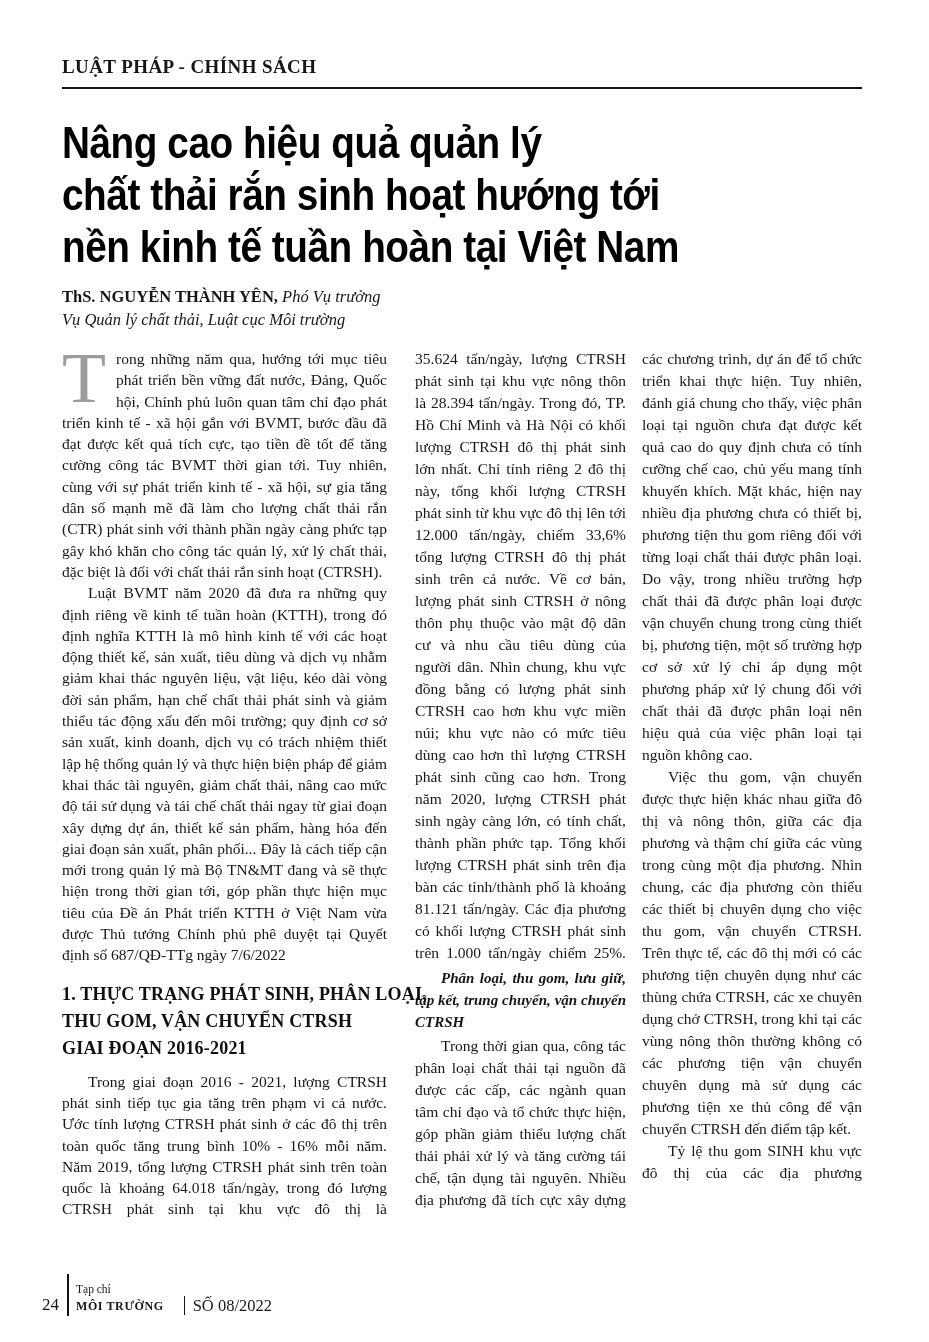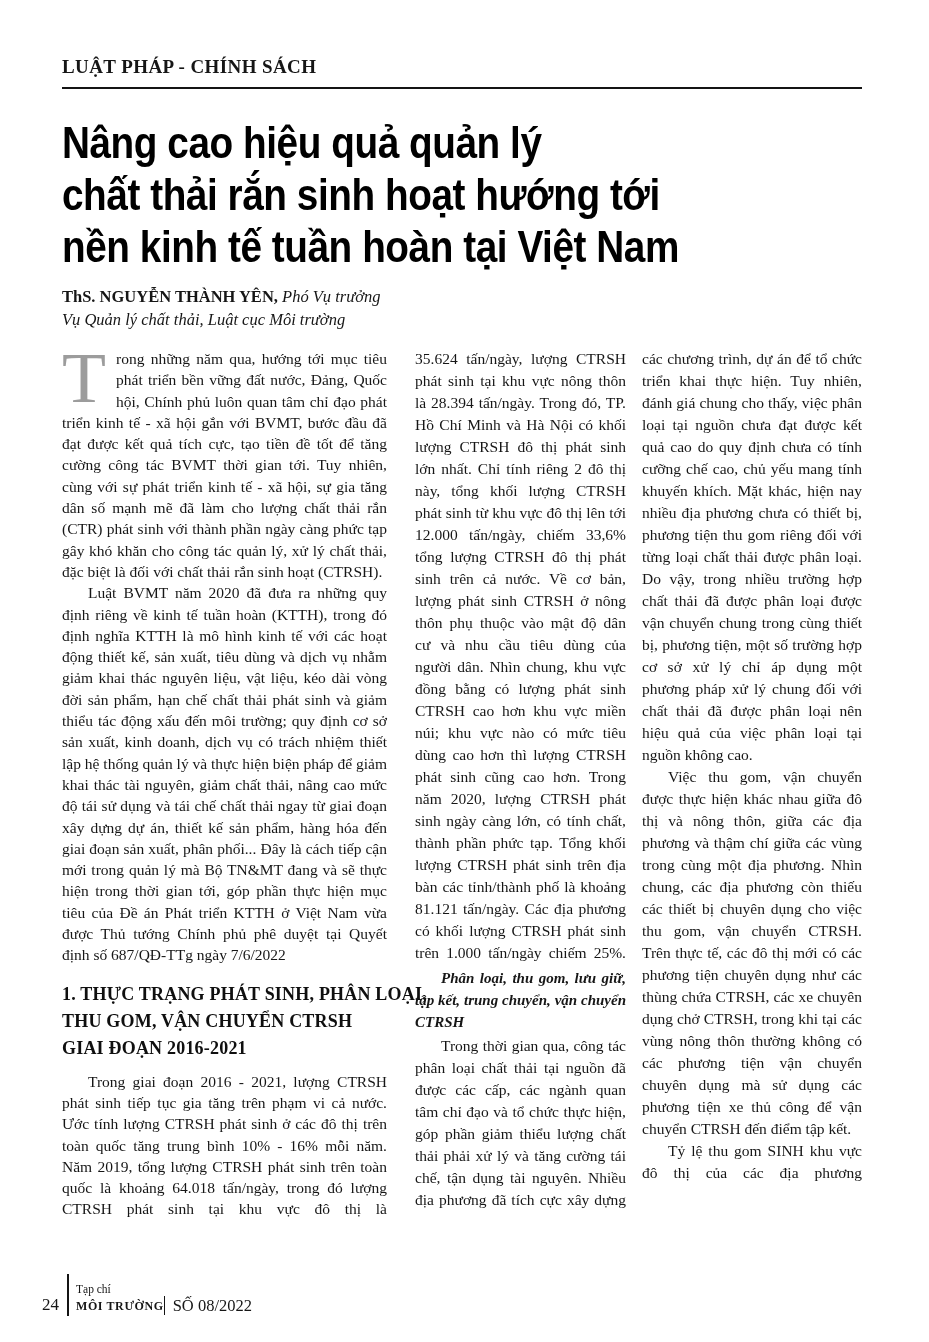--- a/index.html
+++ b/index.html
@@ -39,21 +39,21 @@
     margin:3px 0 2px 0; text-indent:26px; text-align:justify; }
   .col1 .subhead { line-height:21.3px; }
   .p + .indent { margin-top:0; }
   
   .footer { position:absolute; left:42px; bottom:26px; display:flex; align-items:flex-end; }
   .pgnum { font-size:17px; line-height:1; padding-bottom:3px; }
   .vbar { width:2px; height:42px; background:#141414; margin:0 7px 0 8px; }
   .mag { display:flex; flex-direction:column; }
   .mag-small { font-size:11.5px; line-height:13px; }
   .mag-name { font-size:12px; font-weight:bold; letter-spacing:0.6px; line-height:20px; }
-  .issue-wrap { display:flex; align-items:flex-end; margin-left:0; padding-bottom:1px; }
+  .issue-wrap { display:flex; align-items:flex-end; margin-left:20px; padding-bottom:1px; }
   .thinbar { width:1px; height:19px; background:#141414; margin-right:8px; }
   .issue { font-size:16.5px; line-height:19px; }
 </style>
 </head>
 <body>
 
 <div class="page">
 
   <header>
     <div class="kicker">LUẬT PHÁP - CHÍNH SÁCH</div>

